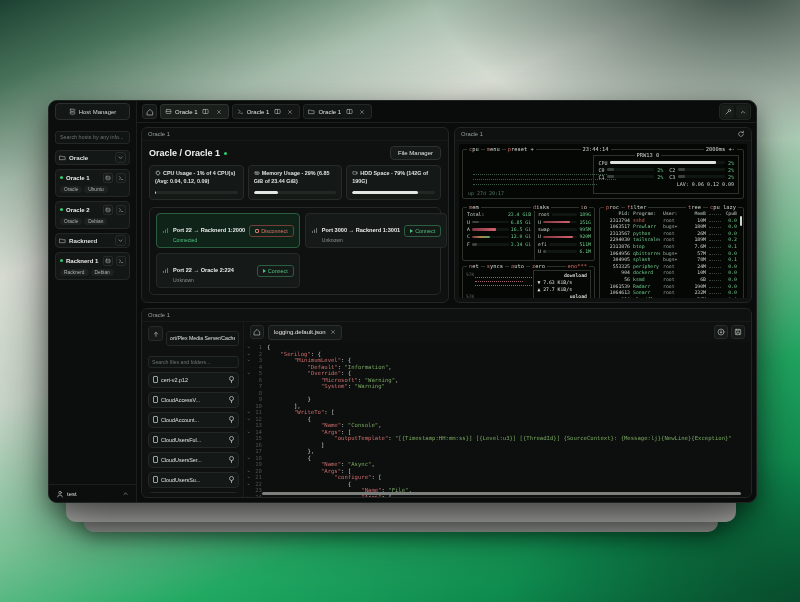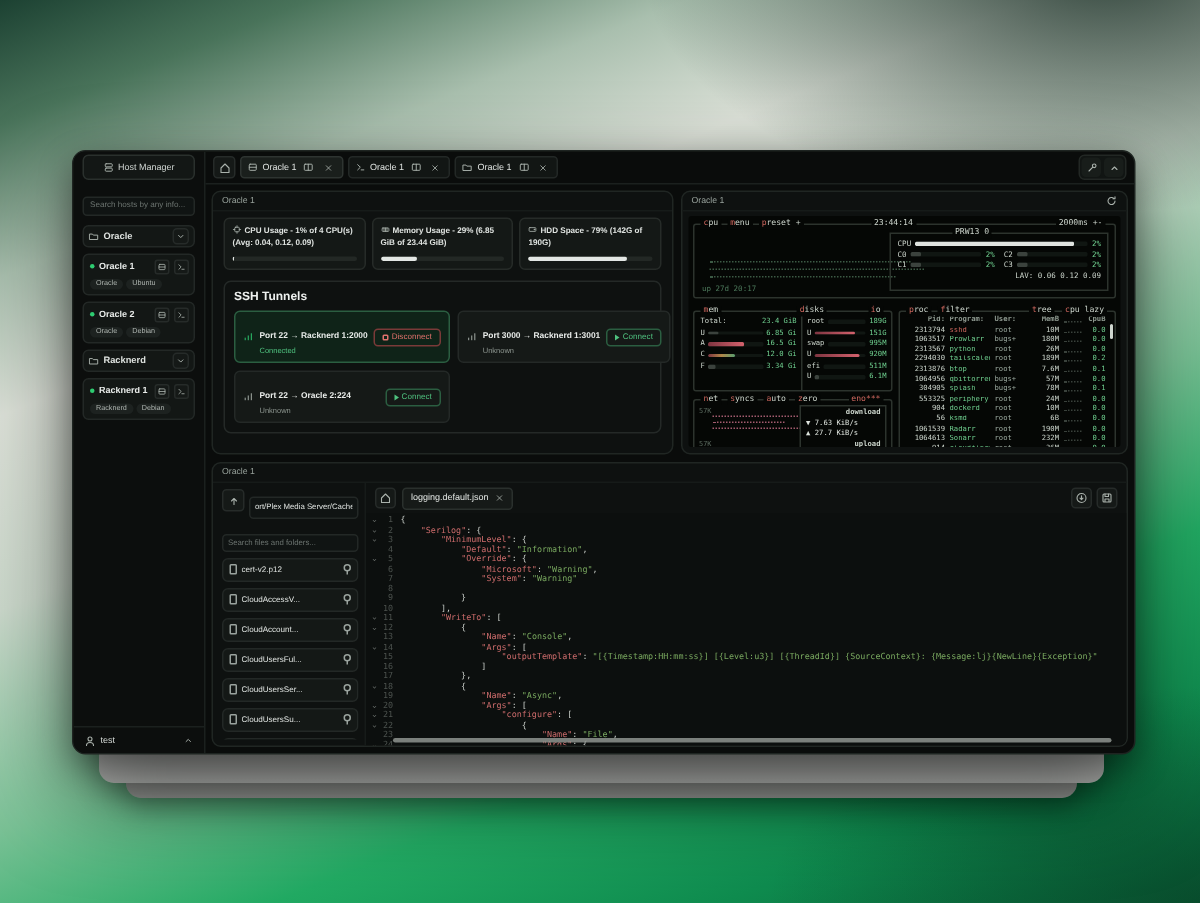--- a/index.html
+++ b/index.html
@@ -394,20 +394,25 @@
       </div>
     </div>
 
     <div class="content">
 
       <div class="panel">
         <div class="panel-h">
           <span class="plabel">Oracle 1</span>
         </div>
         <div class="srv-body">
+          <div class="crumb-row">
+            <span class="crumb">Oracle / Oracle 1</span>
+            <span class="dot"></span>
+            <span class="fm-btn">File Manager</span>
+          </div>
           <div class="stats">
             <div class="stat-card">
               <div class="stat-label"><svg class="ic" width="6" height="6" viewBox="0 0 12 12">
                     <rect x="3" y="3" width="6" height="6" rx="1"></rect>
                     <path d="M6 1v2M6 9v2M1 6h2M9 6h2"></path>
                   </svg><span>CPU Usage - 1% of 4 CPU(s) (Avg: 0.04, 0.12, 0.09)</span></div>
               <div class="track">
                   <div class="fill" style="width: 1%;"></div>
                 </div>
             </div>
@@ -424,21 +429,20 @@
               <div class="stat-label"><svg class="ic" width="6" height="6" viewBox="0 0 12 12">
                     <rect x="1.5" y="3.5" width="9" height="5" rx="1"></rect>
                     <circle cx="8.5" cy="6" r=".6"></circle>
                   </svg><span>HDD Space - 79% (142G of 190G)</span></div>
               <div class="track">
                   <div class="fill" style="width: 79%;"></div>
                 </div>
             </div>
           </div>
           <div class="tunnels">
-            <div class="tun-title">SSH Tunnels</div>
             <div class="tun-grid">
 
             <div class="tun-card on">
                   <span class="sig">
                     <svg class="ic sigicon" width="7" height="7" viewBox="0 0 12 12">
                       <path d="M2.5 9.5v-2M6 9.5v-4.5M9.5 9.5v-7"></path>
                     </svg>
                   </span>
                   <span class="tun-main">
                     <span class="tun-route">Port 22 → Racknerd 1:2000</span>

